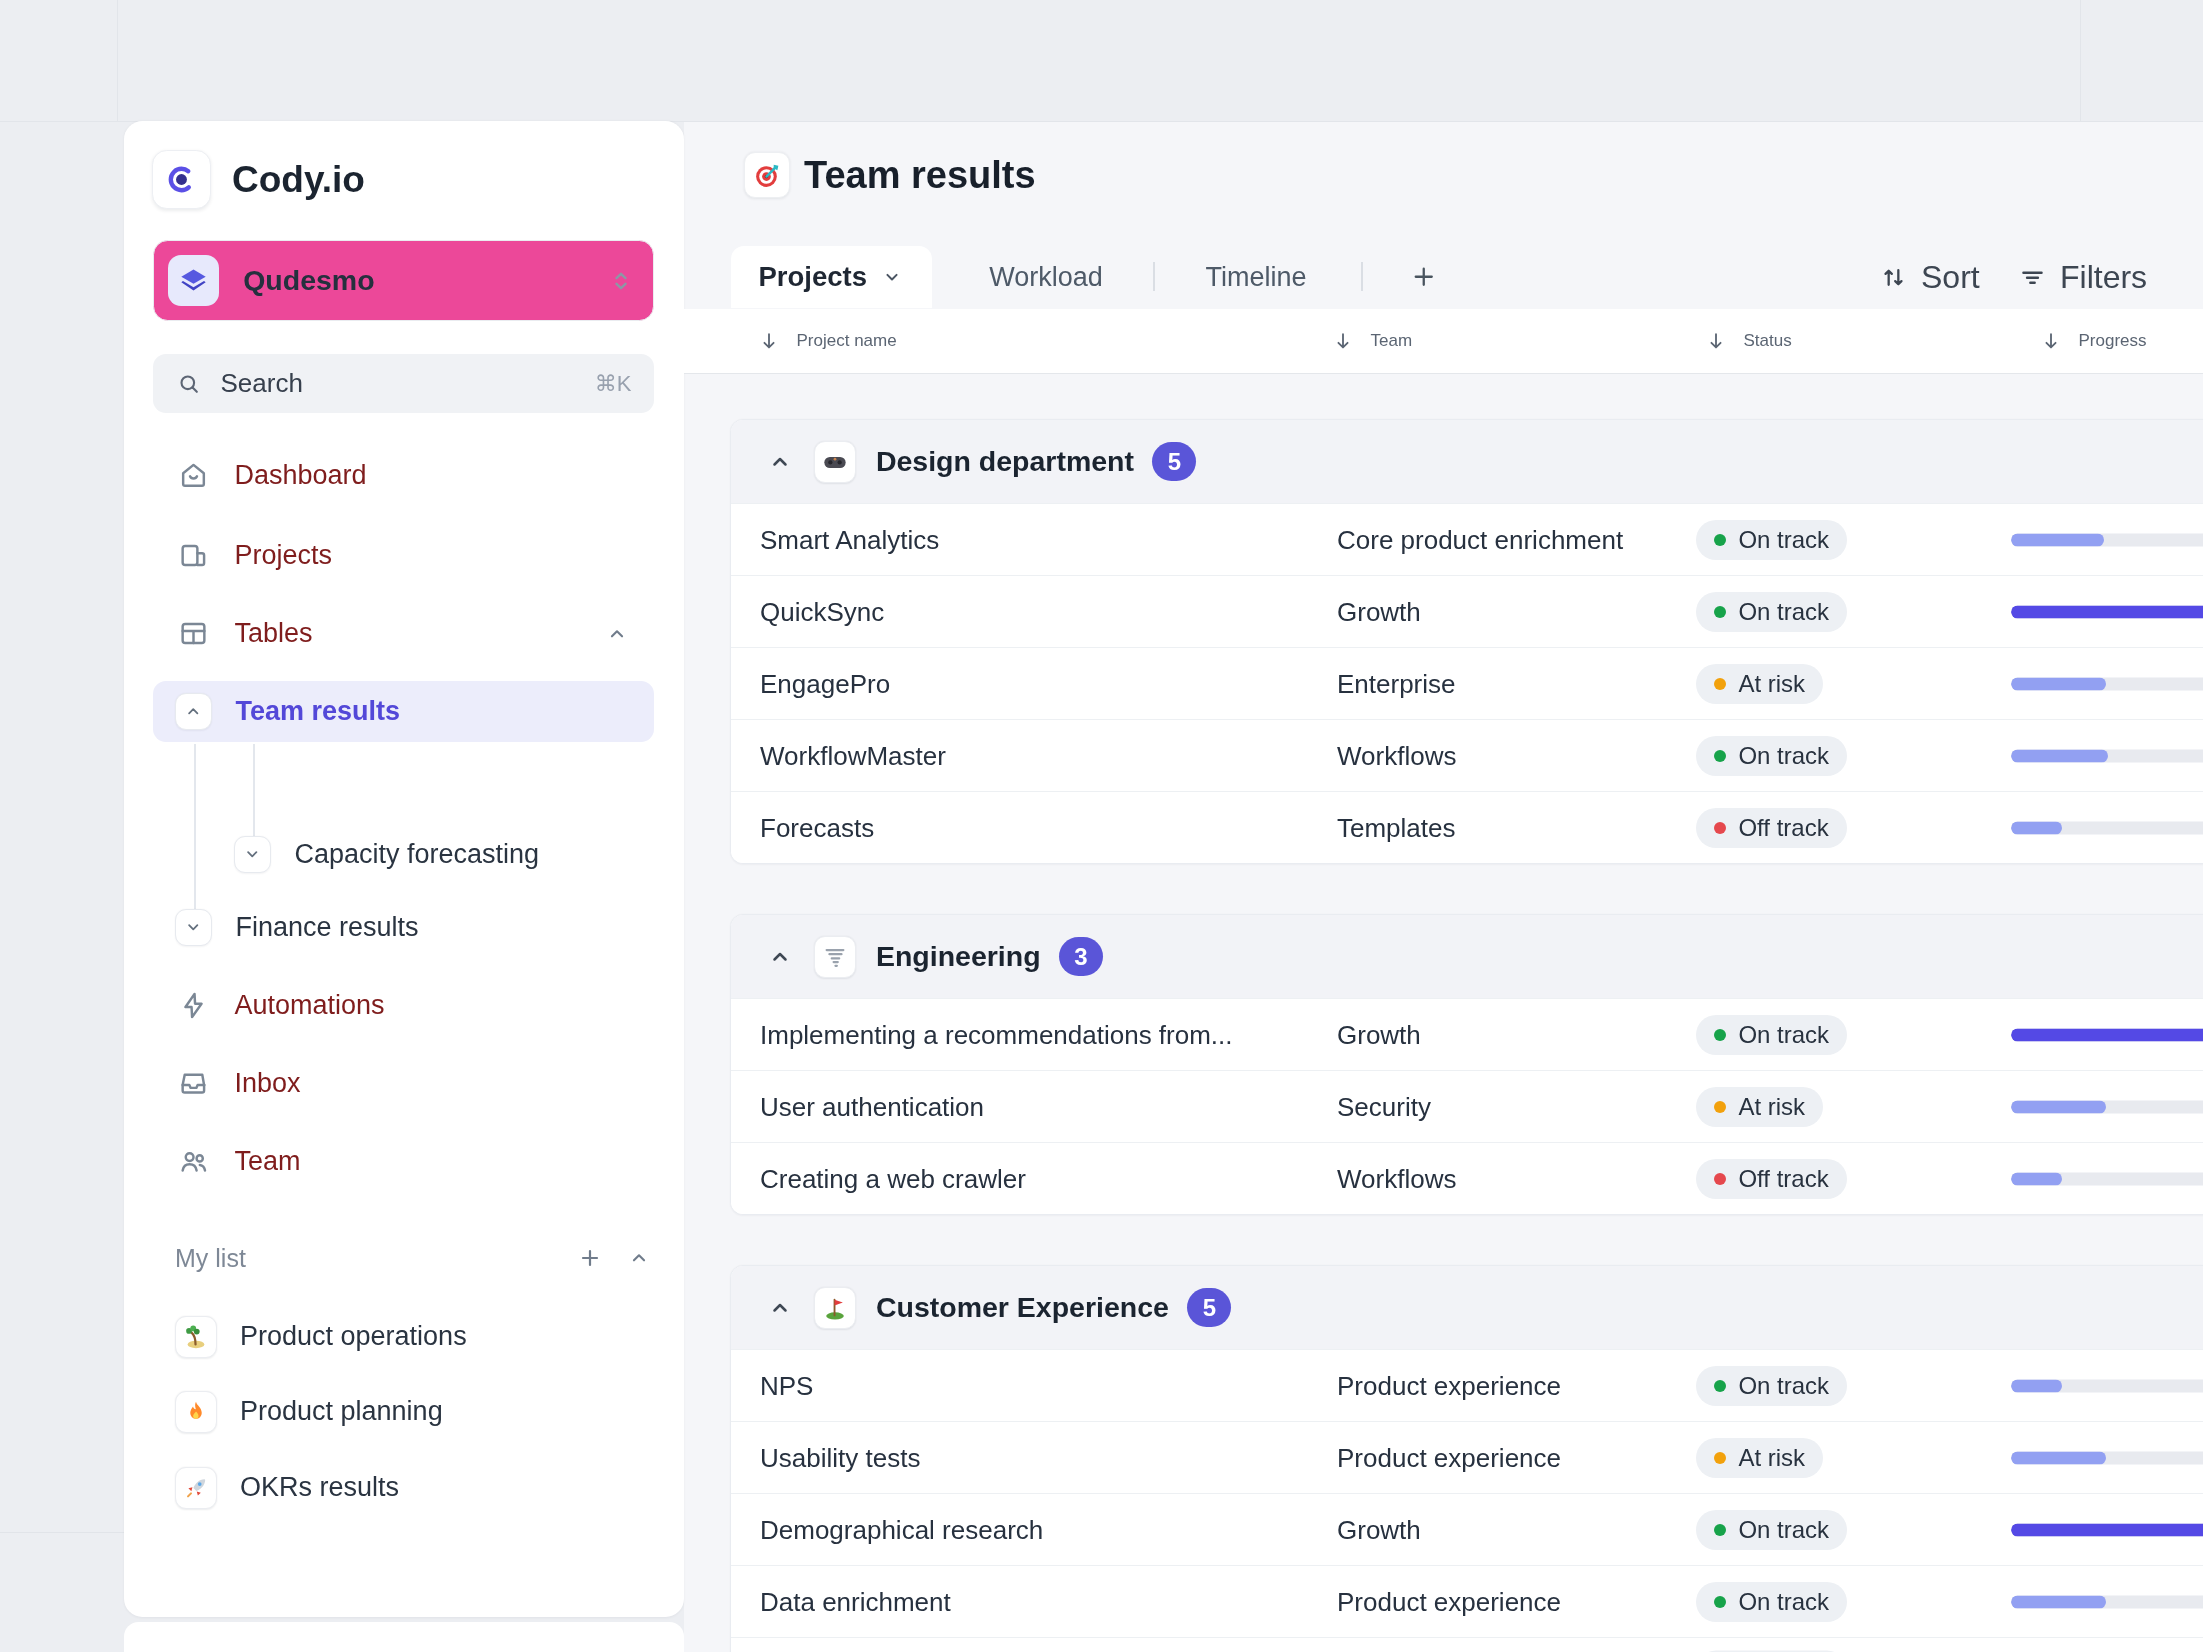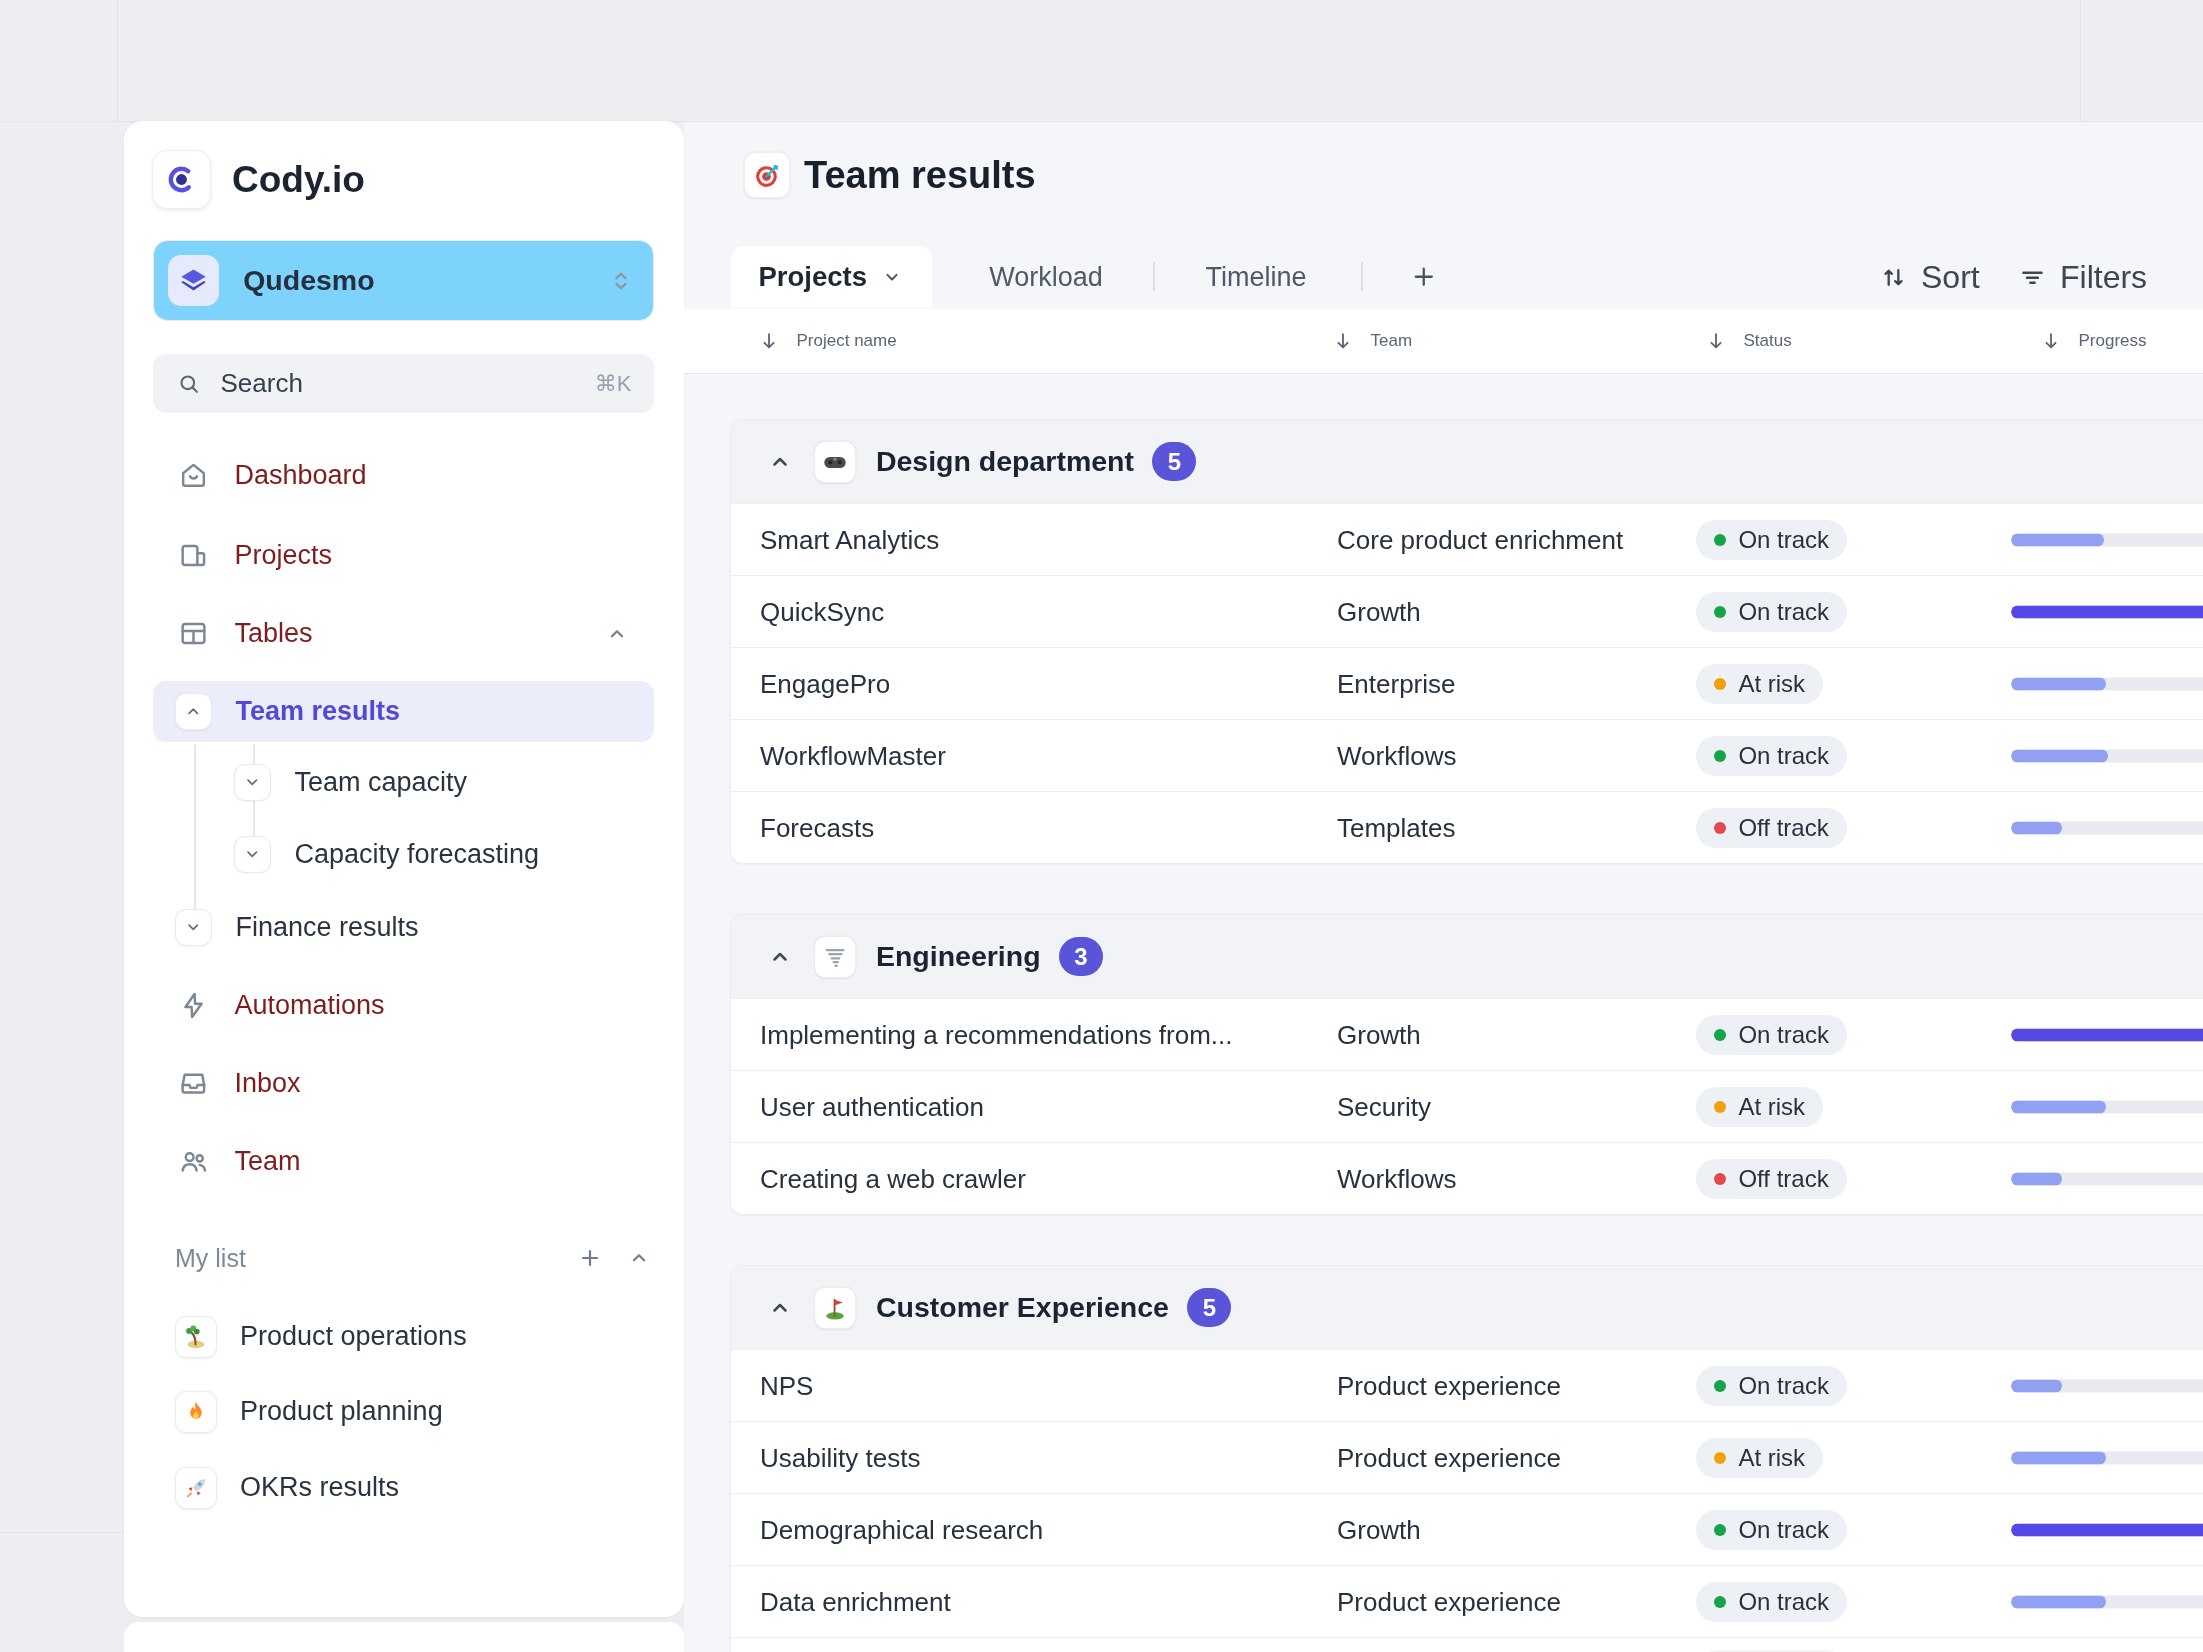--- a/index.html
+++ b/index.html
@@ -17,21 +17,21 @@
   .vline.v1{left:117px}.vline.v2{left:2080px}
   .gutter-line{position:absolute;left:0;top:1532px;width:124px;height:0.9px;background:#e1e4e9}
   
   .sidebar{position:absolute;left:124px;top:121px;width:560px;height:1496px;background:#fff;
     border-radius:18.4px;box-shadow:0 0.9px 2.8px rgba(16,24,40,.05)}
   .sidebar2{position:absolute;left:124px;top:1622px;width:560px;height:33px;background:#fff;border-radius:14.7px 14.7px 0 0}
   .logo-tile{position:absolute;left:27.5px;top:29px;width:59px;height:59px;background:#fff;border:0.9px solid #edeff3;
     border-radius:14.7px;box-shadow:0 1.8px 3.7px rgba(16,24,40,.08);display:flex;align-items:center;justify-content:center}
   .logo-name{position:absolute;left:108px;top:29px;height:59px;line-height:59px;font-size:37px;font-weight:700;color:#1b2430}
   .workspace{position:absolute;left:28.5px;top:119px;width:501px;height:81px;border:1.8px solid #eaecf0;border-radius:14.7px;
-    display:flex;align-items:center;background:#7dd3fc}
+    display:flex;align-items:center;background:#ec4899}
   .ws-tile{width:51px;height:51px;margin-left:14.7px;border-radius:13px;background:#e7e9fc;display:flex;align-items:center;justify-content:center}
   .ws-name{margin-left:24px;font-size:28.5px;font-weight:700;color:#25303e}
   .ws-chev{margin-left:auto;margin-right:20px;color:#8d97a5}
   .searchbox{position:absolute;left:28.5px;top:233px;width:501px;height:59px;background:#f0f2f5;border-radius:13px;
     display:flex;align-items:center}
   .search-ph{margin-left:20px;font-size:26px;color:#37404d}
   .search-kbd{margin-left:auto;margin-right:22px;font-size:22px;color:#98a1ae}
   .search-mag{margin-left:24px;color:#5d6675}
   .nav-item{position:absolute;left:28.5px;width:501px;height:61px;display:flex;align-items:center;border-radius:13px;cursor:pointer}
   .nav-ico{width:31px;height:31px;margin-left:25px;color:#7b8795;flex:none}
@@ -180,28 +180,20 @@
   <div class="tree-line" style="left:129px;top:623px;height:92px"></div>
 
   <div class="nav-item selected" style="top:560px">
     <span class="chev-btn ml-24">
       <svg width="16.5" height="16.5" viewBox="0 0 24 24" fill="none" stroke="currentColor" stroke-width="2.6" stroke-linecap="round" stroke-linejoin="round">
           <path d="m6 15 6-6 6 6"></path>
         </svg>
     </span>
     <span class="nav-label" style="margin-left:24px">Team results</span>
   </div>
-  <div class="nav-item" style="top:631px">
-    <span class="chev-btn ml-88">
-      <svg width="16.5" height="16.5" viewBox="0 0 24 24" fill="none" stroke="currentColor" stroke-width="2.6" stroke-linecap="round" stroke-linejoin="round">
-          <path d="m6 9 6 6 6-6"></path>
-        </svg>
-    </span>
-    <span class="lbl-after-btn">Team capacity</span>
-  </div>
   <div class="nav-item" style="top:703px">
     <span class="chev-btn ml-88">
       <svg width="16.5" height="16.5" viewBox="0 0 24 24" fill="none" stroke="currentColor" stroke-width="2.6" stroke-linecap="round" stroke-linejoin="round">
           <path d="m6 9 6 6 6-6"></path>
         </svg>
     </span>
     <span class="lbl-after-btn">Capacity forecasting</span>
   </div>
   <div class="nav-item" style="top:776px">
     <span class="chev-btn ml-24">

